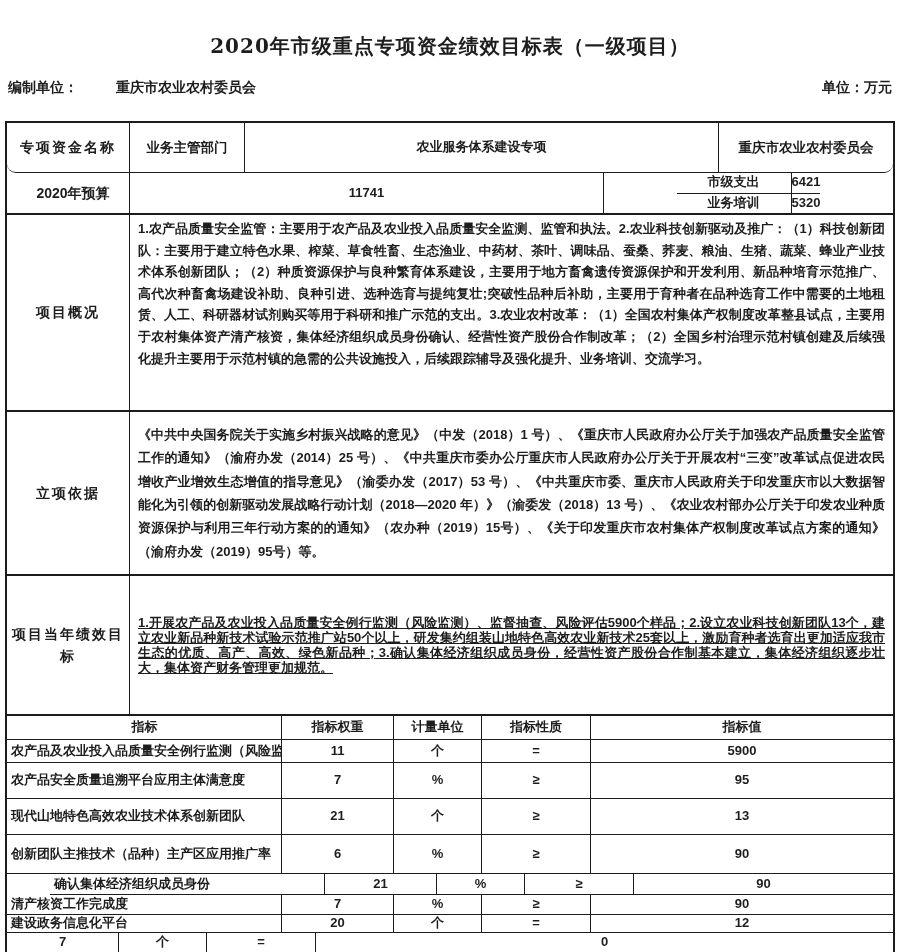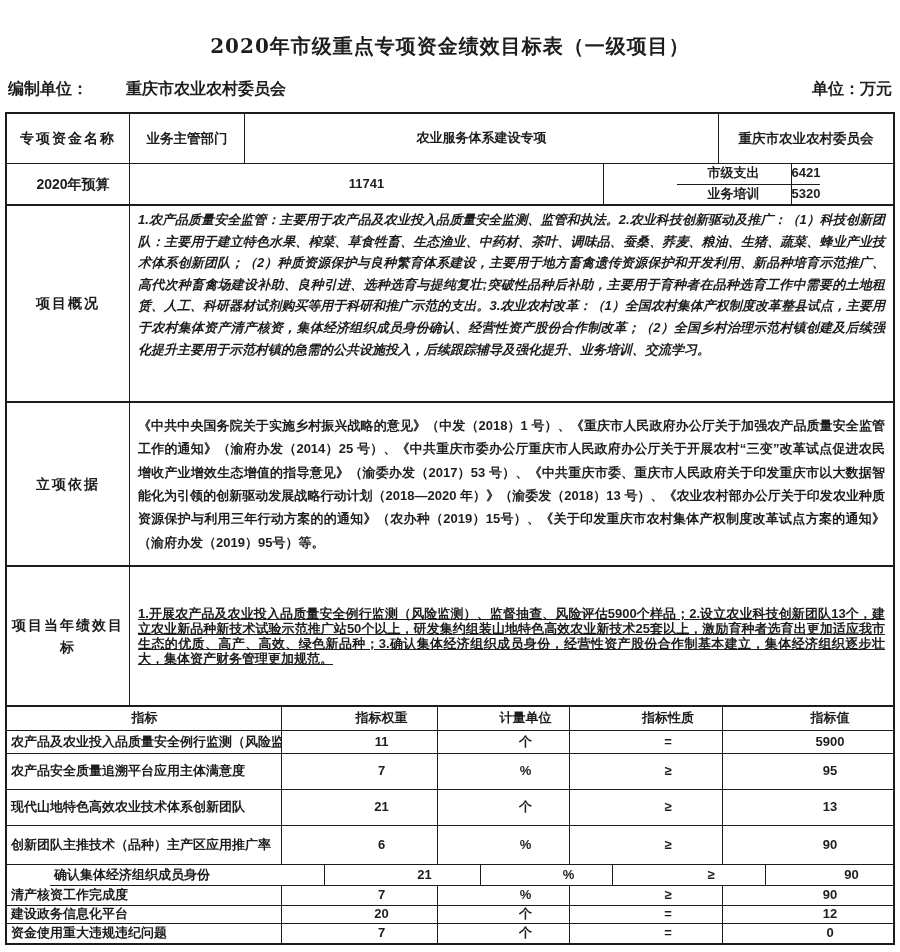--- a/index.html
+++ b/index.html
@@ -8,37 +8,37 @@
     font-family:"Liberation Sans","DejaVu Sans",sans-serif;
     position:relative;overflow:hidden;
   }
   .title{
     margin:28px 10px 0 10px;text-align:center;
     font-family:"DejaVu Serif","Liberation Serif",serif;
     font-size:20px;font-weight:bold;letter-spacing:1px;line-height:36px;
   }
   .meta{
     display:flex;justify-content:space-between;align-items:center;
-    margin:15px 8px 12px 8px;font-size:16px;font-weight:bold;
+    margin:15px 8px 24px 8px;font-size:14px;font-weight:bold;
   }
   .meta .val{margin-left:38px;}
   
   .tbl{
     margin:0 5px;border:2px solid #1c1c1c;box-sizing:border-box;
     font-size:13px;font-weight:bold;line-height:1.3;
   }
   .row{display:flex;box-sizing:border-box;}
   .c{
     box-sizing:border-box;border-right:1px solid #1c1c1c;
     display:flex;align-items:center;justify-content:center;
     text-align:center;padding:1px 3px;overflow:hidden;
   }
   .c:last-child{border-right:none;}
   .labelcol{width:123px;flex:0 0 123px;font-size:14px;letter-spacing:2px;line-height:1.6;}
-  .bline{border-bottom:1px solid #1c1c1c;}
+  .bline{border-bottom:1px solid #1c1c1c;border-radius:9px;}
   .bline2{border-bottom:2px solid #1c1c1c;}
   
   .r1{height:50px;}
   .r1 .fundname{width:474px;flex:0 0 474px;}
   .r1 .deptlabel{width:115px;flex:0 0 115px;font-size:13.5px;}
   .r1 .deptval{flex:1;font-size:13.5px;}
   
   .r2{height:42px;}
   .r2 .budgetval{width:474px;flex:0 0 474px;}
   .r2 .split{flex:1;display:flex;flex-direction:column;padding:0;border-right:none;}
@@ -46,29 +46,29 @@
   .r2 .split .half.top{border-bottom:1px solid #1c1c1c;}
   .r2 .split .hl{width:115px;flex:0 0 115px;border-right:1px solid #1c1c1c;
       display:flex;align-items:center;justify-content:center;box-sizing:border-box;}
   .r2 .split .hv{flex:1;display:flex;align-items:center;justify-content:center;}
   
   .para{
     flex:1;display:block;text-align:justify;
     font-size:13px;font-weight:bold;
   }
   .overview{height:197px;}
-  .overview .para{padding:3px 8px 4px 8px;line-height:21.6px;font-style:italic;}
+  .overview .para{padding:3px 8px 4px 8px;line-height:21.6px;}
   .basis{height:164px;}
   .basis .para{display:flex;align-items:center;padding:4px 8px;line-height:23.4px;}
   .goal{height:140px;}
   .goal .para{display:flex;align-items:center;padding:16px 8px;line-height:15px;text-decoration:underline;}
   
   .ind{height:236px;}
   .sub{flex:1;display:flex;flex-direction:column;padding:0;border-right:none;align-items:stretch;}
-  .srow{display:flex;box-sizing:border-box;border-bottom:1px solid #1c1c1c;gap:44px;}
+  .srow{display:flex;box-sizing:border-box;border-bottom:1px solid #1c1c1c;}
   .srow:last-child{border-bottom:none;}
   .sc{
     box-sizing:border-box;border-right:1px solid #1c1c1c;
     display:flex;align-items:center;justify-content:center;
     text-align:center;padding:1px 3px;overflow:hidden;
   }
   .sc:last-child{border-right:none;}
   .sc.name{width:275px;flex:0 0 275px;justify-content:flex-start;text-align:left;padding-left:4px;}
   .sc.w1{width:112px;flex:0 0 112px;}
   .sc.w2{width:88px;flex:0 0 88px;}
@@ -192,21 +192,20 @@
 
       <div class="srow h18">
         <div class="sc name">建设政务信息化平台</div>
         <div class="sc w1">20</div>
         <div class="sc w2">个</div>
         <div class="sc w3">=</div>
         <div class="sc w4">12</div>
       </div>
 
       <div class="srow hlast">
-        <div class="sc name">资金使用重大违规违纪问题</div>
         <div class="sc w1">7</div>
         <div class="sc w2">个</div>
         <div class="sc w3">=</div>
         <div class="sc w4">0</div>
       </div>
 
     </div>
   </div>
 
 </div>

